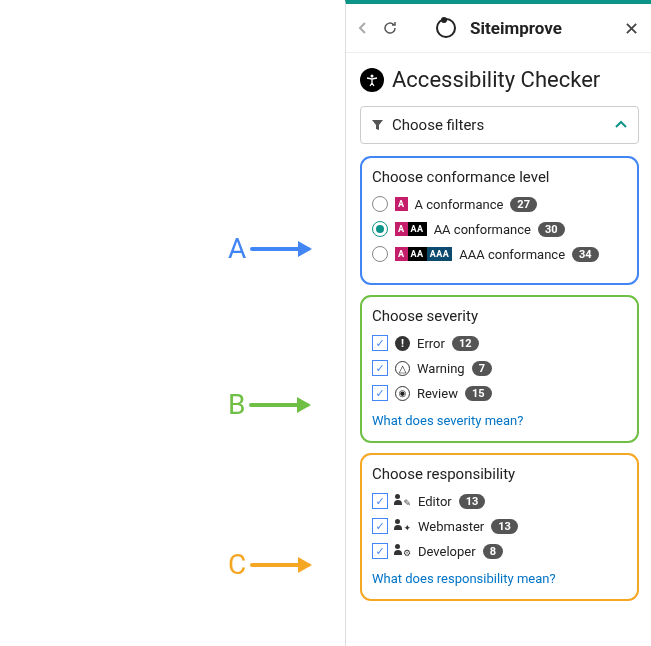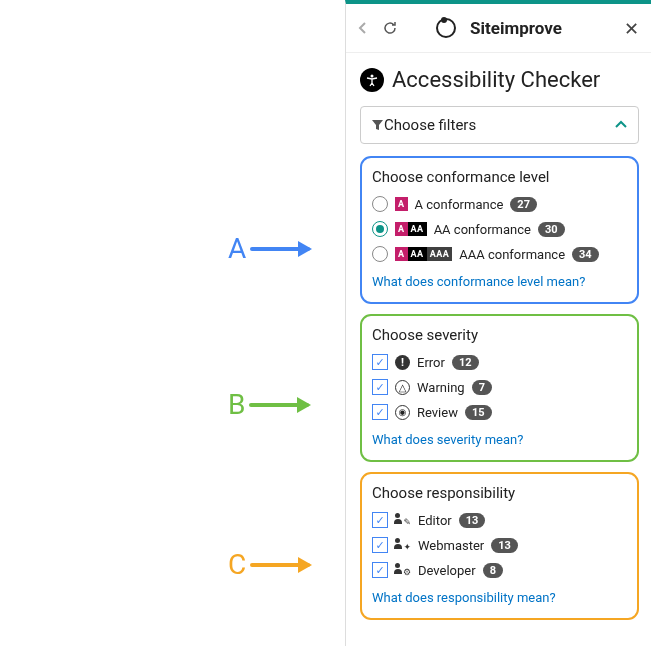--- a/index.html
+++ b/index.html
@@ -9,38 +9,38 @@
 .brand{display:flex;align-items:center;gap:14px;font-weight:700;font-size:17px;color:#222;margin:0 auto}
 .brand-spinner{width:16px;height:16px;border:2px solid #222;border-radius:50%;position:relative}
 .brand-spinner::after{content:"";position:absolute;width:6px;height:6px;background:#222;border-radius:50%;top:-3px;left:3px}
 .close{margin-left:auto;font-size:18px;color:#444;cursor:pointer}
 .scroll{height:calc(100% - 48px);overflow-y:auto;padding:14px 12px 14px 14px;box-sizing:border-box}
 .scroll::-webkit-scrollbar{width:8px}
 .scroll::-webkit-scrollbar-thumb{background:#bbb;border-radius:4px}
 .title-row{display:flex;align-items:center;gap:8px;margin-bottom:14px}
 .title-icon{width:24px;height:24px;background:#000;border-radius:50%;display:flex;align-items:center;justify-content:center;color:#fff;font-size:13px}
 h1{font-size:22px;font-weight:400;margin:0;color:#222}
-.filter-bar{border:1px solid #ccc;border-radius:4px;padding:9px 10px;display:flex;align-items:center;margin-bottom:12px;cursor:pointer}
+.filter-bar{border:1px solid #ccc;border-radius:4px;padding:9px 10px;display:flex;align-items:center;gap:8px;margin-bottom:12px;cursor:pointer}
 .filter-bar .funnel{color:#555}
 .filter-bar span{font-size:15px;color:#222}
 .filter-bar .chev{margin-left:auto;color:#0d9488}
 .section{border:2px solid;border-radius:11px;padding:10px 10px 12px;margin-bottom:10px}
 .section.blue{border-color:#4285f4}
 .section.green{border-color:#6fbf44}
 .section.orange{border-color:#f5a623}
 .section h3{margin:0 0 10px;font-size:15px;font-weight:400;color:#222}
 .radio-row,.check-row{display:flex;align-items:center;gap:7px;margin-bottom:9px;font-size:13px;color:#222}
 .radio{width:14px;height:14px;border:1.5px solid #888;border-radius:50%;display:flex;align-items:center;justify-content:center;cursor:pointer;flex-shrink:0}
 .radio.checked{border-color:#0d9488}
 .radio.checked::after{content:"";width:8px;height:8px;background:#0d9488;border-radius:50%}
 .check{width:14px;height:14px;border:1.5px solid #4285f4;display:flex;align-items:center;justify-content:center;cursor:pointer;flex-shrink:0;color:#4285f4;font-size:11px}
 .tag{display:inline-flex;align-items:center;height:14px;color:#fff;font-size:9px;font-weight:700;padding:0 3px;letter-spacing:.5px}
 .tag.a{background:#c41e6a}
 .tag.aa{background:#000000}
-.tag.aaa{background:#404040}
+.tag.aaa{background:#0c4a6e}
 .tags{display:flex}
 .pill{background:#555;color:#fff;border-radius:9px;font-size:11px;padding:1px 7px;font-weight:700}
 .sev-icon{width:15px;height:15px;display:flex;align-items:center;justify-content:center;flex-shrink:0}
 .sev-icon.err{background:#333;color:#fff;border-radius:50%;font-size:11px;font-weight:700}
 .sev-icon.warn{border:1.5px solid #333;border-radius:50%;font-size:10px;box-sizing:border-box}
 .sev-icon.rev{border:1.5px solid #333;border-radius:50%;font-size:9px;box-sizing:border-box}
 .resp-icon{width:16px;height:14px;position:relative;flex-shrink:0}
 .resp-icon::before{content:"";position:absolute;left:0;top:0;width:5px;height:5px;background:#333;border-radius:50%}
 .resp-icon::after{content:"";position:absolute;left:-1px;top:6px;width:8px;height:5px;background:#333;border-radius:4px 4px 0 0}
 .resp-icon .extra{position:absolute;right:0;bottom:0;font-size:9px;color:#333}
@@ -133,21 +133,20 @@
       <div class="radio-row">
         <div class="radio"></div>
         <div class="tags">
             <span class="tag a">A</span>
             <span class="tag aa">AA</span>
             <span class="tag aaa">AAA</span>
           </div>
         <span>AAA conformance</span>
         <span class="pill">34</span>
       </div>
-      <a class="link">What does conformance level mean?</a>
     </div>
 
     <div class="section green">
       <h3>Choose severity</h3>
       <div class="check-row">
         <div class="check">✓</div>
         <div class="sev-icon err">!</div>
         <span>Error</span>
         <span class="pill">12</span>
       </div>

